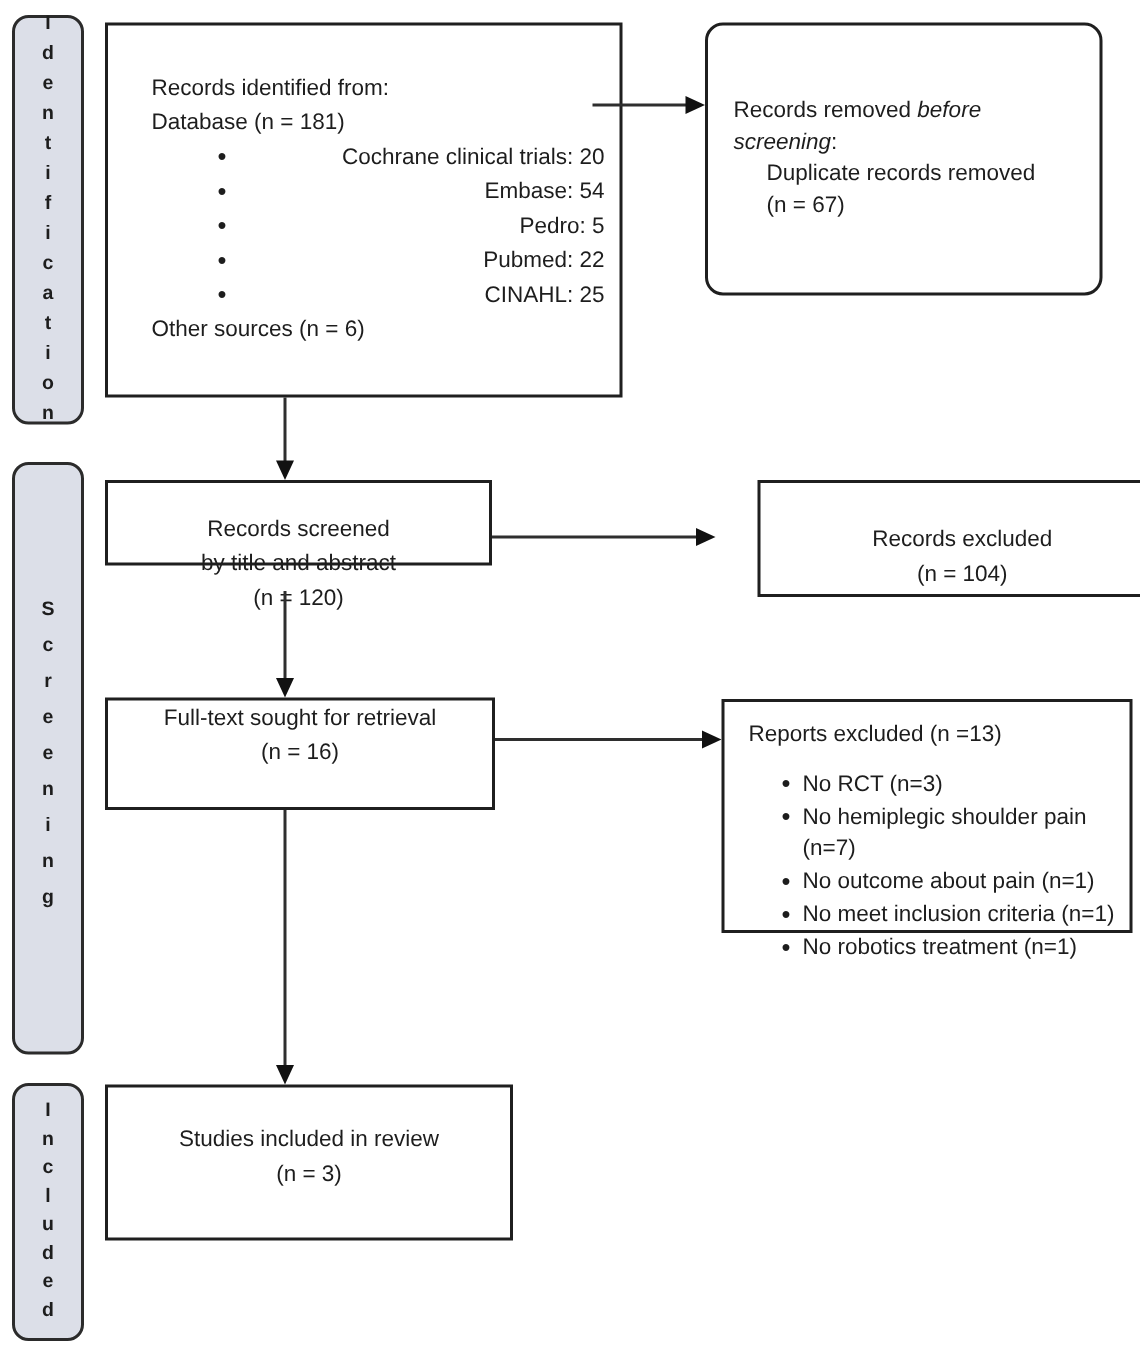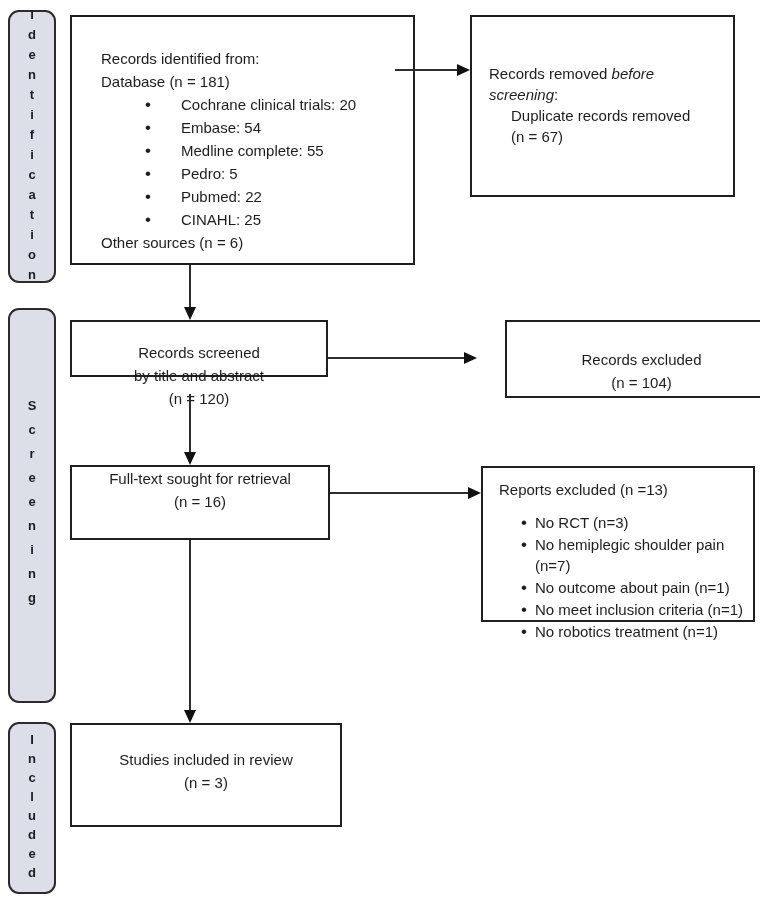--- a/index.html
+++ b/index.html
@@ -45,33 +45,34 @@
 
   
   .box {
     position: absolute;
     background: #ffffff;
     border: 2px solid #1f1f1f;
     font-size: 15px;
     line-height: 22px;
   }
   .box-records-identified { left: 70px;  top: 15px;  width: 345px; height: 250px; padding: 30px 10px 0 29px; line-height: 23px; }
-  .box-records-removed    { left: 470px; top: 15px;  width: 265px; height: 182px; padding: 46px 8px 0 17px; line-height: 21px; }
+  .box-records-removed    { left: 470px; top: 15px;  width: 265px; height: 182px; padding: 46px 8px 0 17px; line-height: 21px; border-radius: 12px; }
   .box-records-screened   { left: 70px;  top: 320px; width: 258px; height: 57px;  text-align: center; padding-top: 19px; line-height: 23px; }
   .box-records-excluded   { left: 477px; top: 320px; width: 273px; height: 78px;  text-align: center; padding-top: 26px; line-height: 23px; margin-left: 28px; }
   .box-fulltext           { left: 70px;  top: 465px; width: 260px; height: 75px;  text-align: center; line-height: 23px; }
   .box-reports-excluded   { left: 481px; top: 466px; width: 274px; height: 156px; padding: 11px 6px 0 16px; line-height: 21px; }
   .box-studies-included   { left: 70px;  top: 723px; width: 272px; height: 104px; text-align: center; padding-top: 23px; line-height: 23px; }
 
   
   ul.src-list { list-style: none; }
   ul.src-list li {
     padding-left: 80px;
     position: relative;
     line-height: 23px;
+    text-align: right;
   }
   ul.src-list li::before {
     content: "\2022";
     position: absolute;
     left: 44px;
     font-size: 17px;
   }
   ul.reason-list { list-style: none; margin-top: 12px; }
   ul.reason-list li {
     padding-left: 36px;
@@ -121,21 +122,20 @@
   <div class="stage stage-included">
     <div class="stage-label">Included</div>
   </div>
 
   <div class="box box-records-identified">
     <div>Records identified from:</div>
     <div>Database (n = 181)</div>
     <ul class="src-list">
       <li>Cochrane clinical trials: 20</li>
       <li>Embase: 54</li>
-      <li>Medline complete: 55</li>
       <li>Pedro: 5</li>
       <li>Pubmed: 22</li>
       <li>CINAHL: 25</li>
     </ul>
     <div>Other sources (n = 6)</div>
   </div>
 
   <div class="box box-records-removed">
     <div><span>Records removed </span><span class="em">before</span><br><span class="em">screening</span><span>:</span></div>
     <div class="indent1">Duplicate records removed</div>

